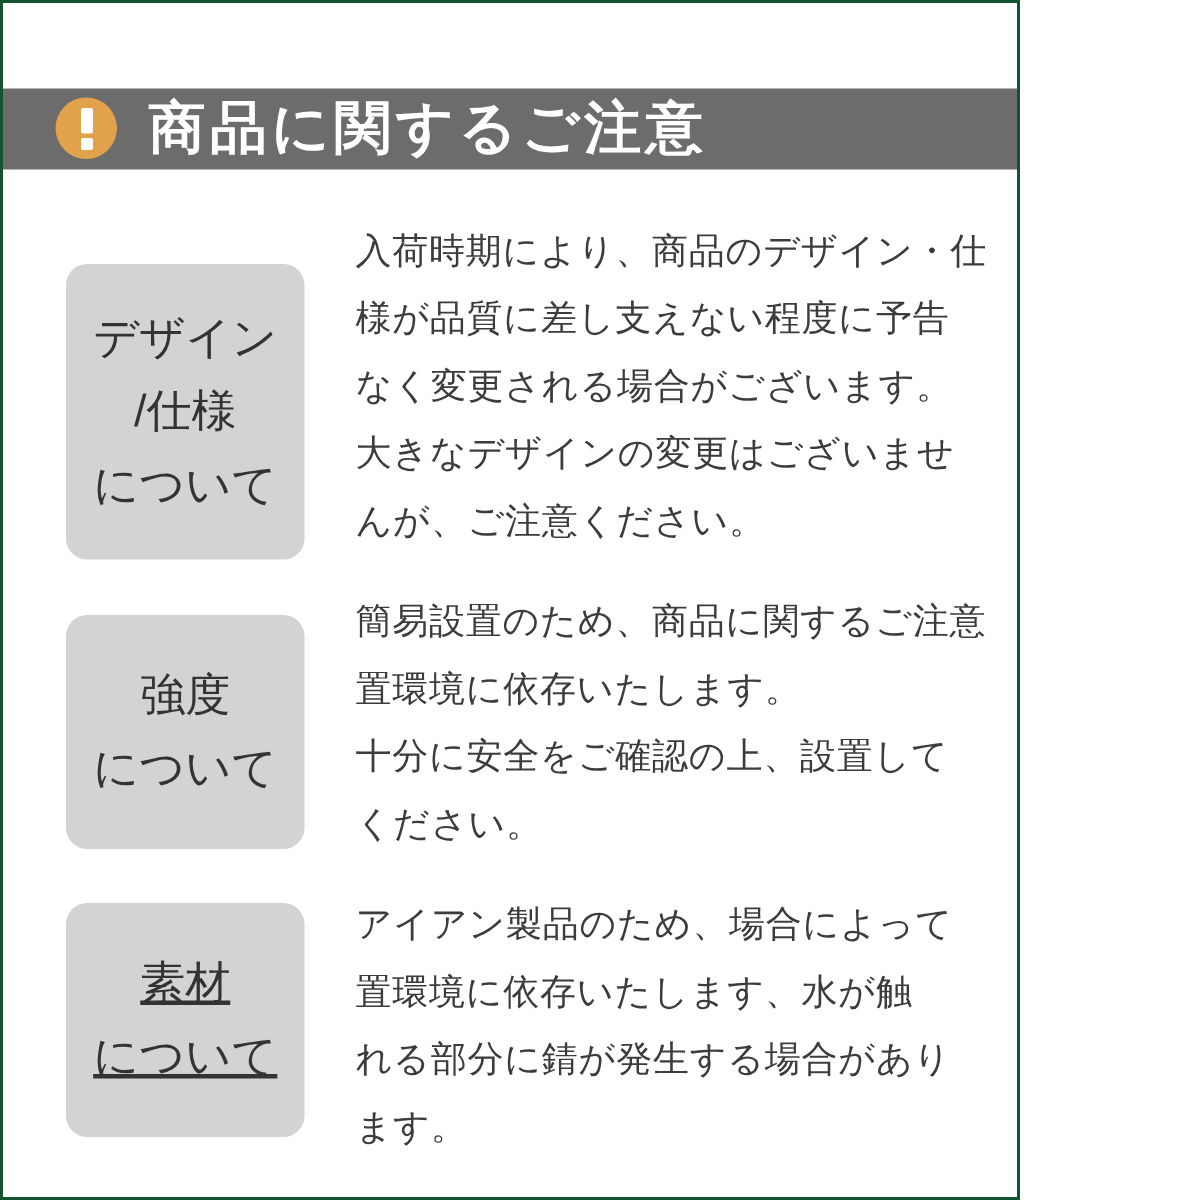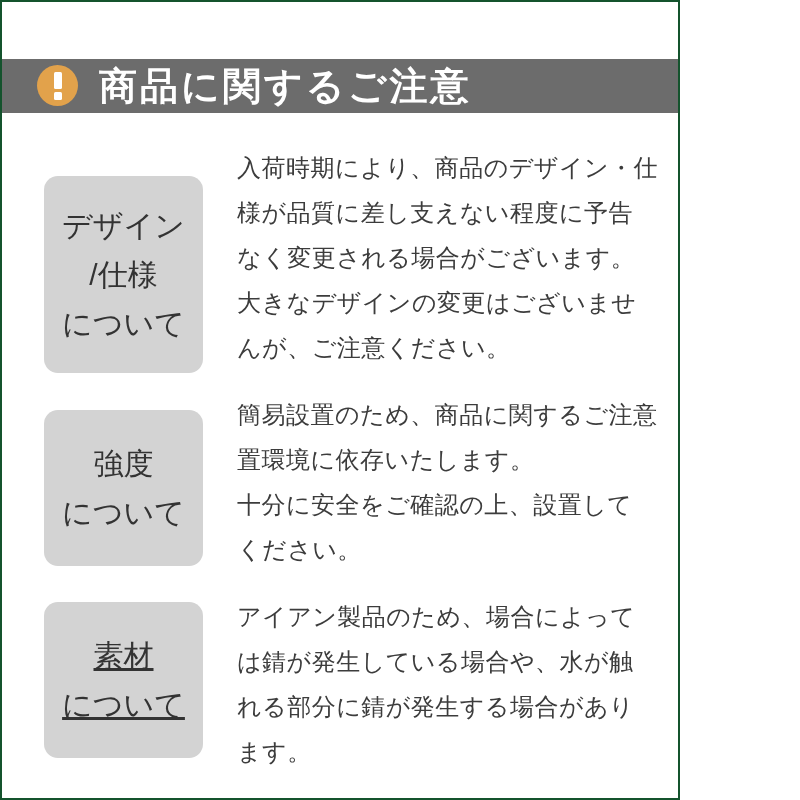--- a/index.html
+++ b/index.html
@@ -128,17 +128,17 @@
   <div class="label-box box-2">強度
 について</div>
   <div class="section-text text-2">簡易設置のため、商品に関するご注意
 置環境に依存いたします。
 十分に安全をご確認の上、設置して
 ください。</div>
 
   <div class="label-box box-3">素材
 について</div>
   <div class="section-text text-3">アイアン製品のため、場合によって
-は錆が発生している場合や、水が触
+置環境に依存いたします、水が触
 れる部分に錆が発生する場合があり
 ます。</div>
 
 </div>
 
 </body></html>

